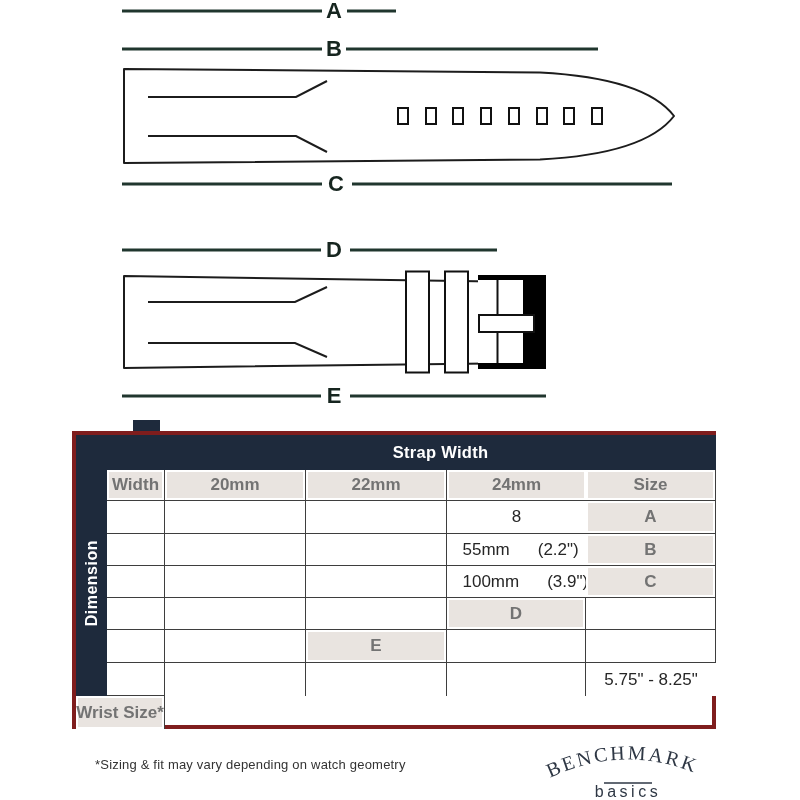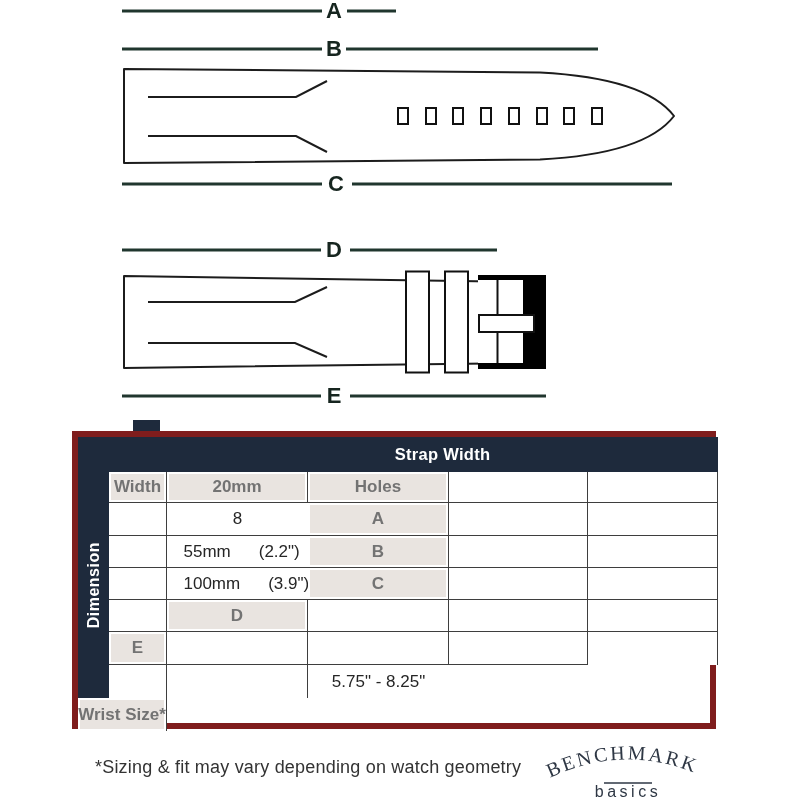--- a/index.html
+++ b/index.html
@@ -2,41 +2,41 @@
 <html><head>
 <meta charset="utf-8">
 <style>
   html,body{margin:0;padding:0;background:#ffffff;}
   .canvas{position:relative;width:800px;height:800px;background:#ffffff;overflow:hidden;
           font-family:"Liberation Sans",sans-serif;color:#262626;}
   .abs{position:absolute;}
 
   
   .tbl{position:absolute;left:72px;top:431px;width:644px;height:298px;
-       border:6px solid #7f1d1d;box-sizing:border-box;background:#ffffff;
+       border:4px solid #7f1d1d;box-sizing:border-box;background:#ffffff;
        display:grid;
        grid-template-columns:31px 58px 141px 141px 139px 130px;
        grid-template-rows:35px 31px 33px 32px 32px 32px 33px 33px 33px;}
   .cell{border-right:1px solid #3e3e3e;border-bottom:1px solid #3e3e3e;
         display:flex;align-items:center;justify-content:center;
         font-size:17px;box-sizing:border-box;background:#ffffff;}
   .nbr{border-right:none;}
   .nbb{border-bottom:none;}
   .navy{background:#1e2a3c;border-color:#1e2a3c;}
   .beige{background:#e9e4e0;box-shadow:inset 0 0 0 2px #ffffff;font-weight:600;color:#737373;}
   .hdrbar{grid-column:1/7;grid-row:1;color:#ffffff;font-weight:600;font-size:16.5px;
           display:flex;align-items:center;justify-content:center;padding-left:89px;letter-spacing:.3px;}
   .sidebar{grid-column:1;grid-row:2/9;display:flex;align-items:center;justify-content:center;}
   .sidebar span{writing-mode:vertical-rl;transform:rotate(180deg);color:#ffffff;
                 font-weight:700;font-size:16px;letter-spacing:.5px;}
   .wristlab{grid-column:1/3;grid-row:9;text-align:right;}
   .valwrap{width:108px;display:flex;justify-content:space-between;margin:0 auto;gap:28px;}
 
   
-  .note{position:absolute;left:95px;top:757px;font-size:18px;color:#333333;letter-spacing:.2px;}
+  .note{position:absolute;left:95px;top:757px;font-size:13px;color:#333333;letter-spacing:.2px;}
 
   
   .tab{position:absolute;left:133px;top:420px;width:27px;height:13px;background:#1e2a3c;}
 </style>
 </head>
 <body>
 
 <div class="canvas">
 
   <svg class="abs" style="left:0;top:0" width="800" height="430" viewBox="0 0 800 430">
@@ -109,22 +109,24 @@
     <div class="hdrbar navy">
       <span>Strap Width</span>
     </div>
 
     <div class="sidebar navy">
       <span>Dimension</span>
     </div>
 
     <div class="cell beige">Width</div>
     <div class="cell beige">20mm</div>
+    <div class="cell beige">22mm</div>
+    <div class="cell beige nbr">24mm</div>
 
-    <div class="cell beige">Holes</div>
+    <div class="cell beige">Size</div>
     <div class="cell"></div>
     <div class="cell"></div>
     <div class="cell"></div>
     <div class="cell nbr">8</div>
 
     <div class="cell beige">A</div>
     <div class="cell"></div>
     <div class="cell"></div>
     <div class="cell"></div>
     <div class="cell nbr">

